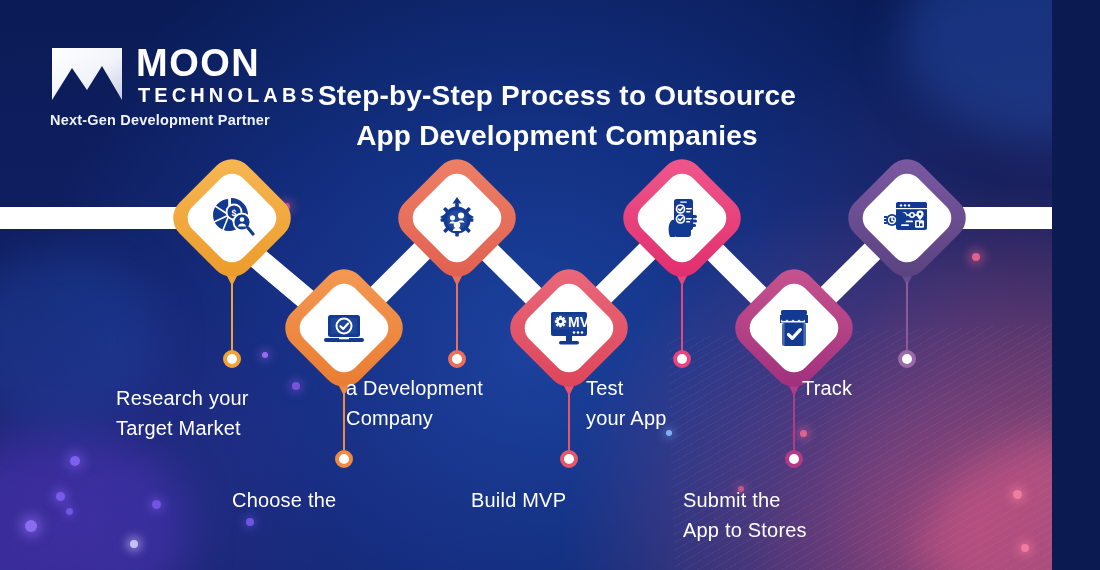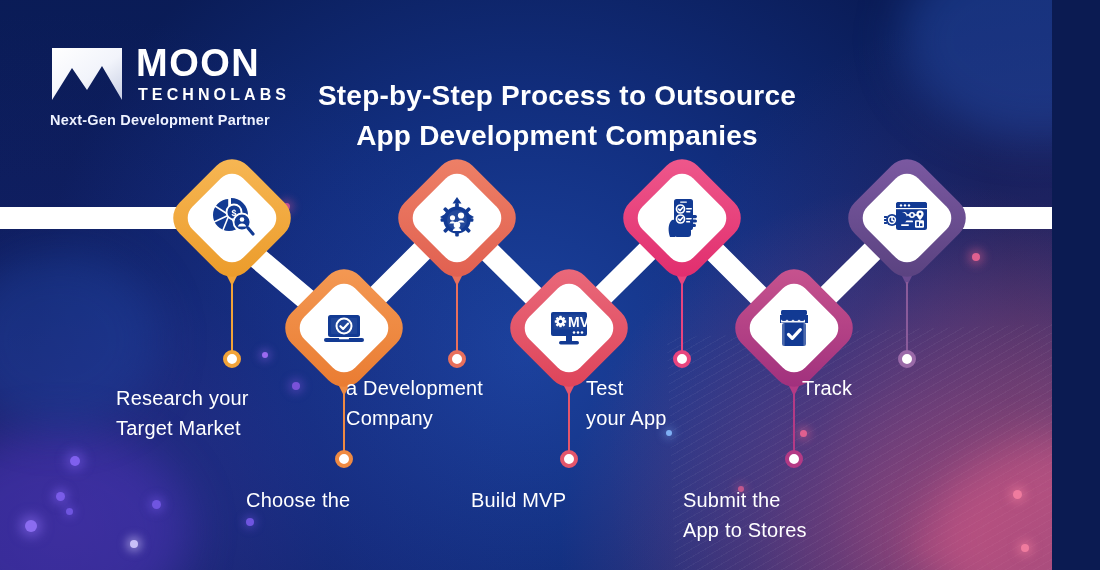--- a/index.html
+++ b/index.html
@@ -30,21 +30,21 @@
   }
 
   
   .logo{position:absolute;left:50px;top:44px;width:240px;height:86px;}
   .logo-mark{position:absolute;left:0;top:2px;width:74px;height:56px;}
   .logo-moon{
     position:absolute;left:86px;top:0px;color:#ffffff;font-size:38px;font-weight:700;
     letter-spacing:1.5px;line-height:38px;
   }
   .logo-tech{
-    position:absolute;left:88px;top:41px;color:#ffffff;font-size:16px;font-weight:600;
+    position:absolute;left:88px;top:41px;color:#ffffff;font-size:20px;font-weight:600;
     letter-spacing:4.1px;line-height:20px;
   }
   .logo-tag{
     position:absolute;left:0px;top:68px;color:#eef2ff;font-size:14.5px;font-weight:700;
     letter-spacing:0.2px;line-height:16px;
   }
   .title{
     position:absolute;left:292px;top:60px;width:530px;text-align:center;
     color:#ffffff;font-size:28px;font-weight:700;line-height:40px;letter-spacing:0.2px;margin-top:16px;
   }
@@ -185,21 +185,21 @@
           <rect x="9" y="12" width="26" height="16" rx="1" fill="#ffffff" opacity="0.06"></rect>
           <circle cx="22" cy="20" r="7.5" fill="none" stroke="#ffffff" stroke-width="2"></circle>
           <path d="M18.4 20.2 l2.7 2.7 l5-5.3" fill="none" stroke="#ffffff" stroke-width="2.2" stroke-linecap="round" stroke-linejoin="round"></path>
           <rect x="2" y="32" width="40" height="4" rx="2" fill="#123a93"></rect>
           <rect x="17" y="31.5" width="10" height="1.8" rx="0.9" fill="#ffffff"></rect>
         </svg>
       </div>
     </div>
     <div class="stem" style="left:343px;top:392px;height:66px;background:#ef8a42;"></div>
     <div class="bead" style="left:335px;top:450px;border:4px solid #ef8a42;"></div>
-    <div class="label" style="left:246px;top:485px;width:220px;">
+    <div class="label" style="left:232px;top:485px;width:220px;">
       <div>Choose the</div>
     </div>
   </div>
 
   <div>
     <svg class="pin" style="left:442px;top:252px;">
       <path d="M15 34 L1 6 A14 14 0 0 1 29 6 Z" fill="#e8705c"></path>
     </svg>
     <div class="node" style="left:409px;top:170px;">
       <div class="dia" style="background:linear-gradient(135deg,#ee8268,#e05e4f);"></div>

